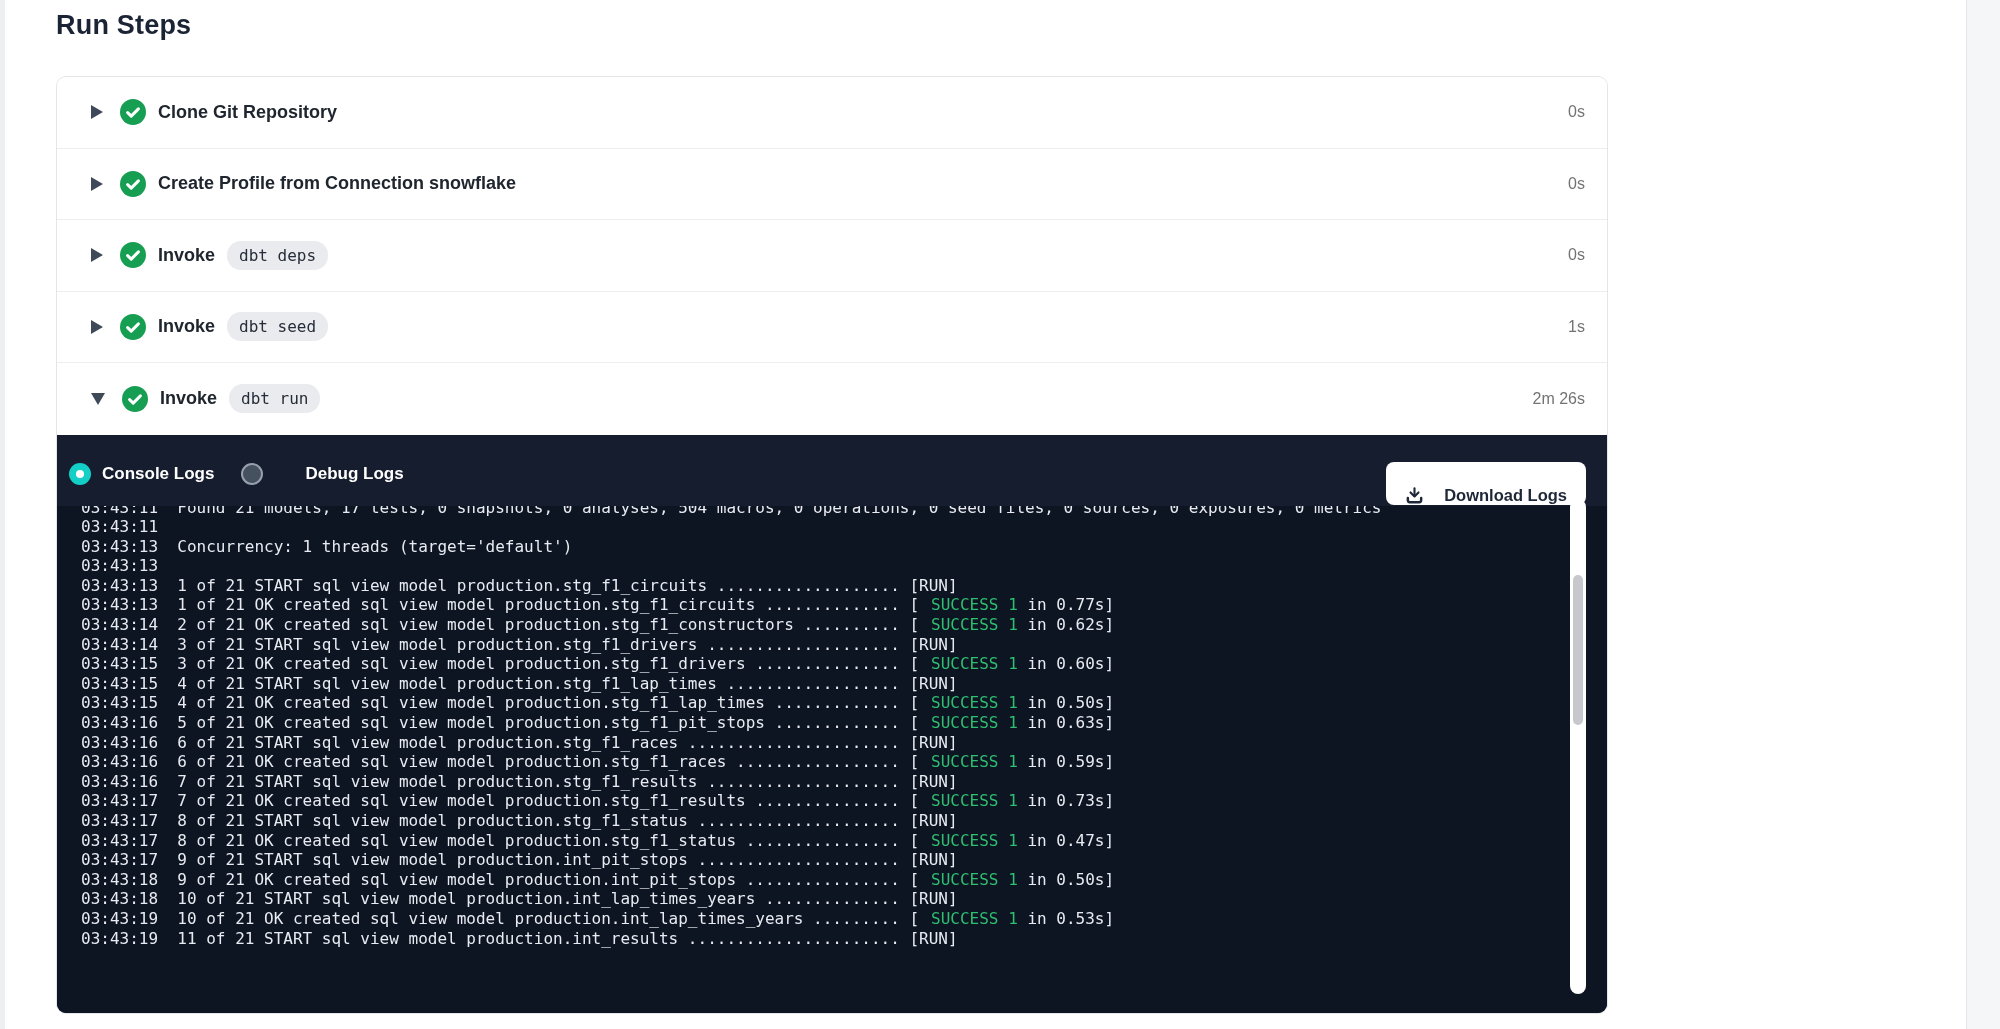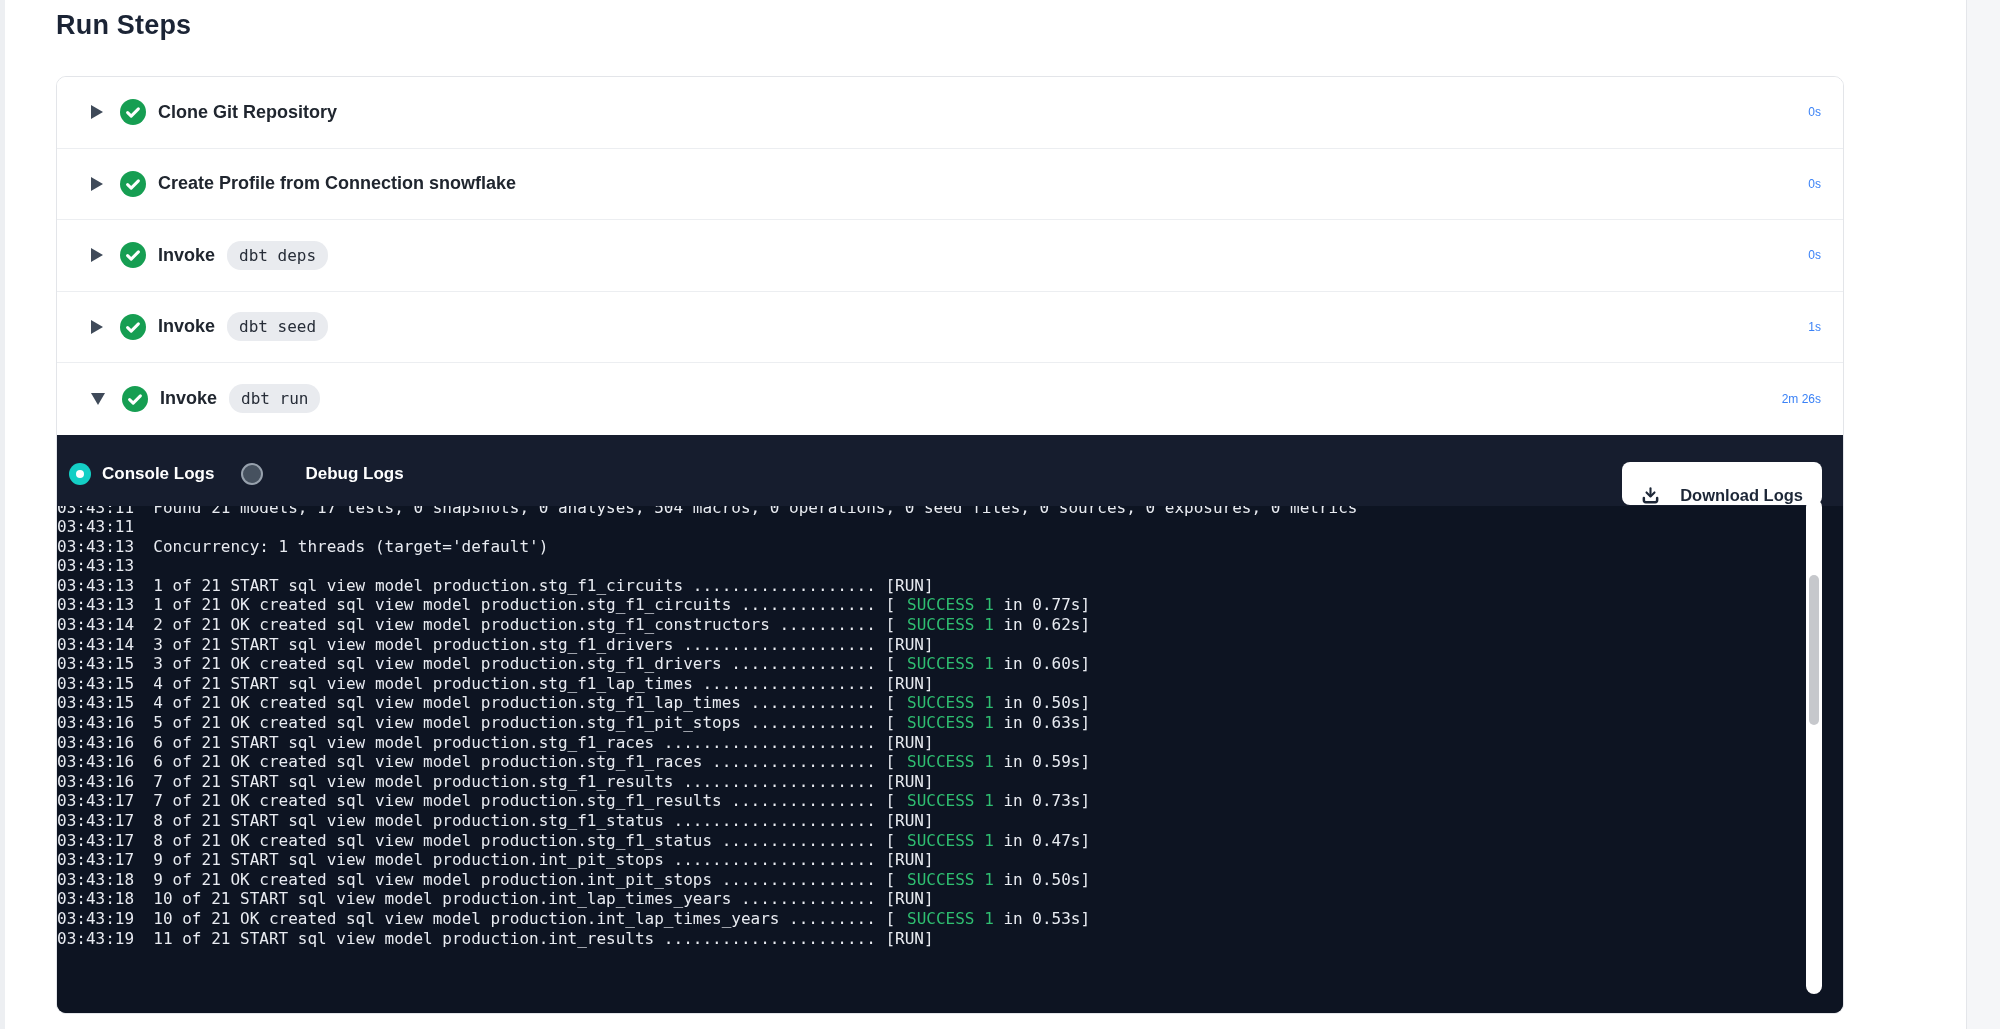--- a/index.html
+++ b/index.html
@@ -5,53 +5,53 @@
   * { margin:0; padding:0; box-sizing:border-box; }
   html,body { background:#ffffff; }
   body { font-family:"Liberation Sans", sans-serif; }
   .page { position:relative; width:2000px; height:1029px; background:#fff; overflow:hidden; }
 
   .left-gutter { position:absolute; left:0; top:0; width:5px; height:100%; background:#edeff2; }
   .right-gutter { position:absolute; right:0; top:0; width:34px; height:100%; background:#f5f6f8; border-left:1px solid #e4e6ea; }
 
   .page-title { position:absolute; left:56px; top:10px; font-size:27px; font-weight:700; color:#1b2435; letter-spacing:0.2px; }
 
-  .card { position:absolute; left:56px; top:76px; width:1788px; height:938px; background:#fff;
+  .card { position:absolute; left:56px; top:76px; width:1552px; height:938px; background:#fff;
           border:1px solid #e3e5e9; border-radius:10px; overflow:hidden; }
 
   .step-row { height:71.5px; display:flex; align-items:center; padding:0 22px 0 34px;
               border-bottom:1px solid #eceef1; background:#fff; cursor:pointer; }
   .step-row:last-of-type { border-bottom:none; }
   .tri { width:0; height:0; flex:0 0 auto; }
   .tri-right { border-left:12px solid #3f4a59; border-top:7px solid transparent; border-bottom:7px solid transparent; }
   .tri-down  { border-top:12px solid #3f4a59; border-left:7px solid transparent; border-right:7px solid transparent; }
   .check-wrap { margin-left:17px; width:26px; height:26px; flex:0 0 auto; }
   .step-label { margin-left:12px; font-size:18px; font-weight:700; color:#20262f; }
   .badge { margin-left:12px; font-family:"DejaVu Sans Mono", monospace; font-size:16px; color:#272d38;
            background:#e9ebef; padding:5px 12px; border-radius:14px; line-height:1.2; }
-  .duration { margin-left:auto; font-size:12px; color:#3b82f6; }
+  .duration { margin-left:auto; font-size:16px; color:#737373; }
 
   .console { position:relative; width:100%; height:580.5px; background:var(--panel-dark,#161d2e); }
   .console-header { height:71px; display:flex; align-items:center; padding:8px 21px 0 12px; position:relative; }
   .radio-opt { display:flex; align-items:center; cursor:pointer; }
   .radio-opt + .radio-opt { margin-left:27px;gap:31px; }
   .radio-circle { width:22px; height:22px; border-radius:50%; position:relative; flex:0 0 auto; }
   .radio-circle.sel { background:var(--accent-teal,#14cfc5); }
   .radio-circle.sel::after { content:""; position:absolute; left:7px; top:7px; width:8px; height:8px;
                              border-radius:50%; background:#ffffff; }
   .radio-circle.unsel { background:#46515f; border:2.5px solid #97a1ad; }
   .radio-label { margin-left:11px; font-size:17px; font-weight:700; color:#ffffff; }
 
   .download-btn { position:absolute; right:21px; top:27px; height:43px; background:#ffffff; border:none;
                   border-radius:8px; display:flex; align-items:flex-end; gap:20px; padding:0 19px;
                   font-family:"Liberation Sans", sans-serif; font-size:16.5px; font-weight:700;
                   color:#1d2737; cursor:pointer; }
 
   .log-area { position:relative; height:509.5px; background:var(--log-background,#0d1422);
-              overflow:hidden; padding-left:0; }
+              overflow:hidden; padding-left:24px; }
   .log-content { margin-top:-8px; }
   .log-line { font-family:"DejaVu Sans Mono", monospace; font-size:16px; line-height:19.6px;
               color:#e8ebf1; white-space:pre; }
   .log-line .ok { color:var(--success-green,#2fbf71);margin-left:12px; }
 
   .scroll-track { position:absolute; right:21px; top:64.5px; width:16px; height:495px;
                   background:#ffffff; border-radius:8px; z-index:3; }
   .scroll-thumb { position:absolute; left:3px; top:76px; width:10px; height:150px;
                   background:#c6c8cc; border-radius:5px; cursor:grab; }
 </style>

